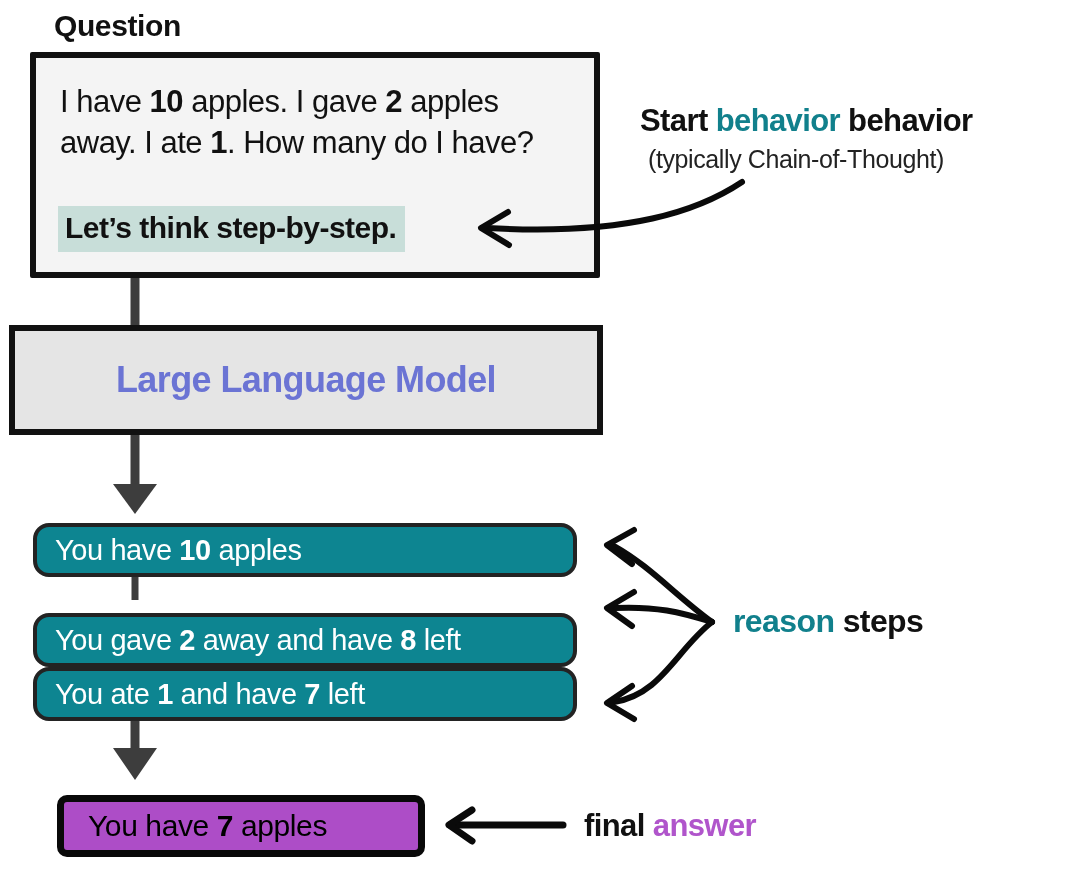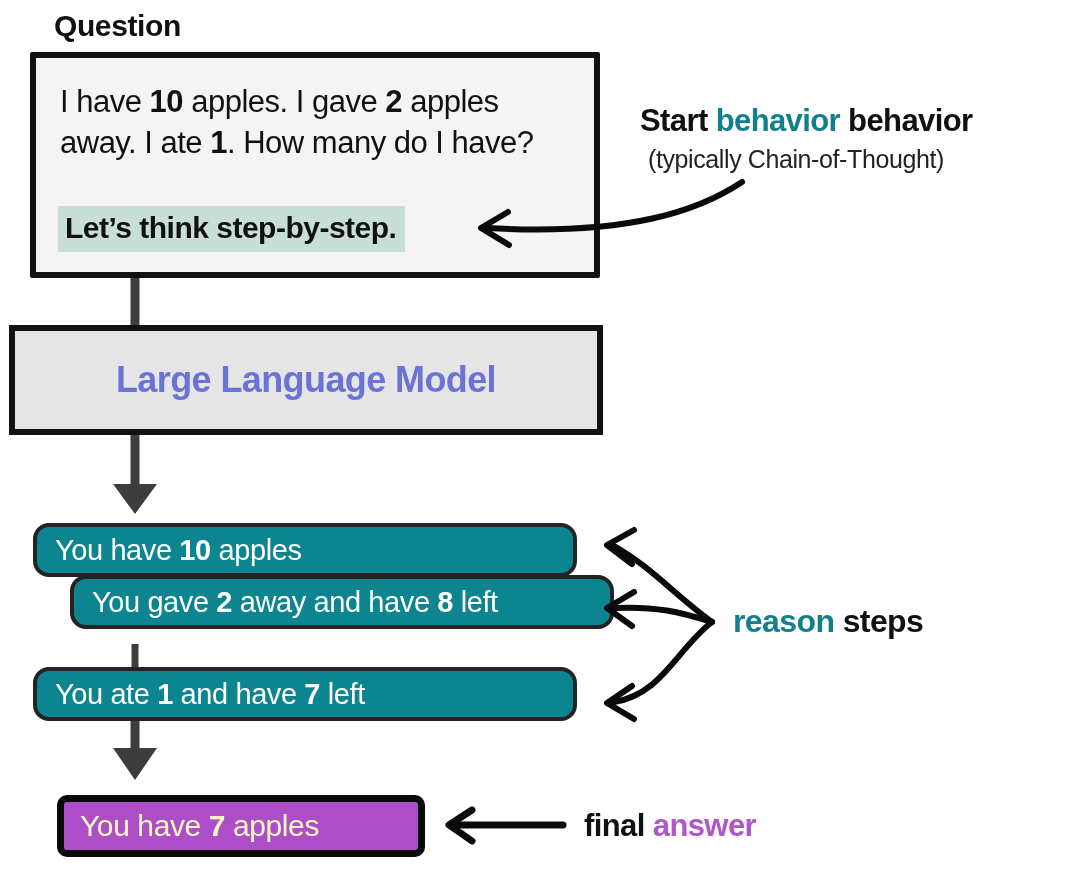--- a/index.html
+++ b/index.html
@@ -138,42 +138,42 @@
   }
   .step-text {
     padding-left: 18px;
     font-size: 29px;
     color: #ffffff;
     letter-spacing: -0.4px;
     white-space: nowrap;
   }
   .step-text b { font-weight: 700; }
   #step-box-0 { top: 523px; }
-  #step-box-1 { top: 575px; margin-left: 37px; }
+  #step-box-1 { top: 613px; }
   #step-box-2 { top: 667px; }
 
   
   #answer-box {
     position: absolute;
     left: 57px;
     top: 795px;
     width: 368px;
     height: 62px;
     box-sizing: border-box;
     background: #ad4dc7;
     border: 7px solid #090909;
     border-radius: 10px;
     display: flex;
     align-items: center;
     z-index: 3;
   }
   #answer-text {
-    padding-left: 16px;
+    padding-left: 24px;
     font-size: 30px;
-    color: #fef9c3;
+    color: #000000;
     letter-spacing: -0.4px;
     white-space: nowrap;
   }
   #answer-text b { font-weight: 700; }
 
   
   #reason-steps-label {
     position: absolute;
     left: 733px;
     top: 603px;

